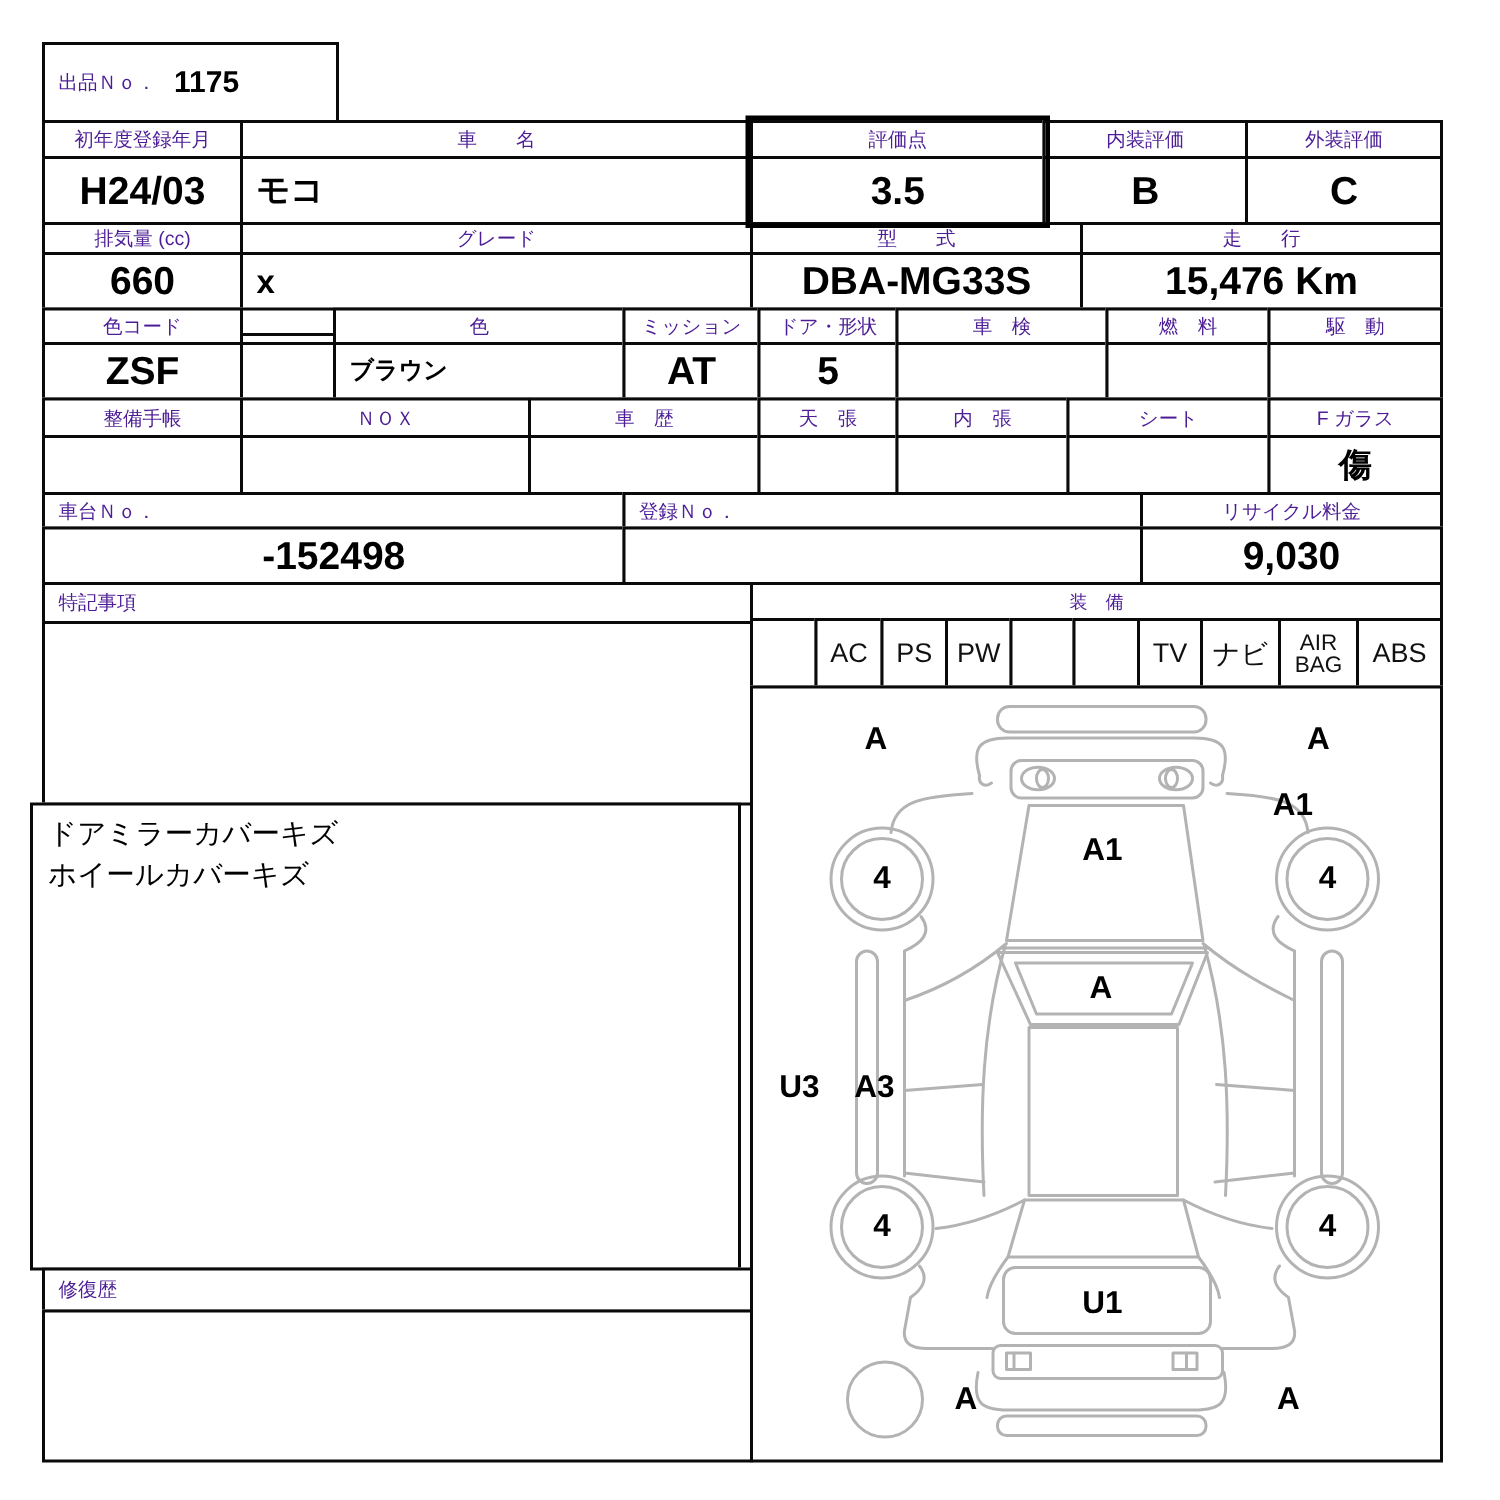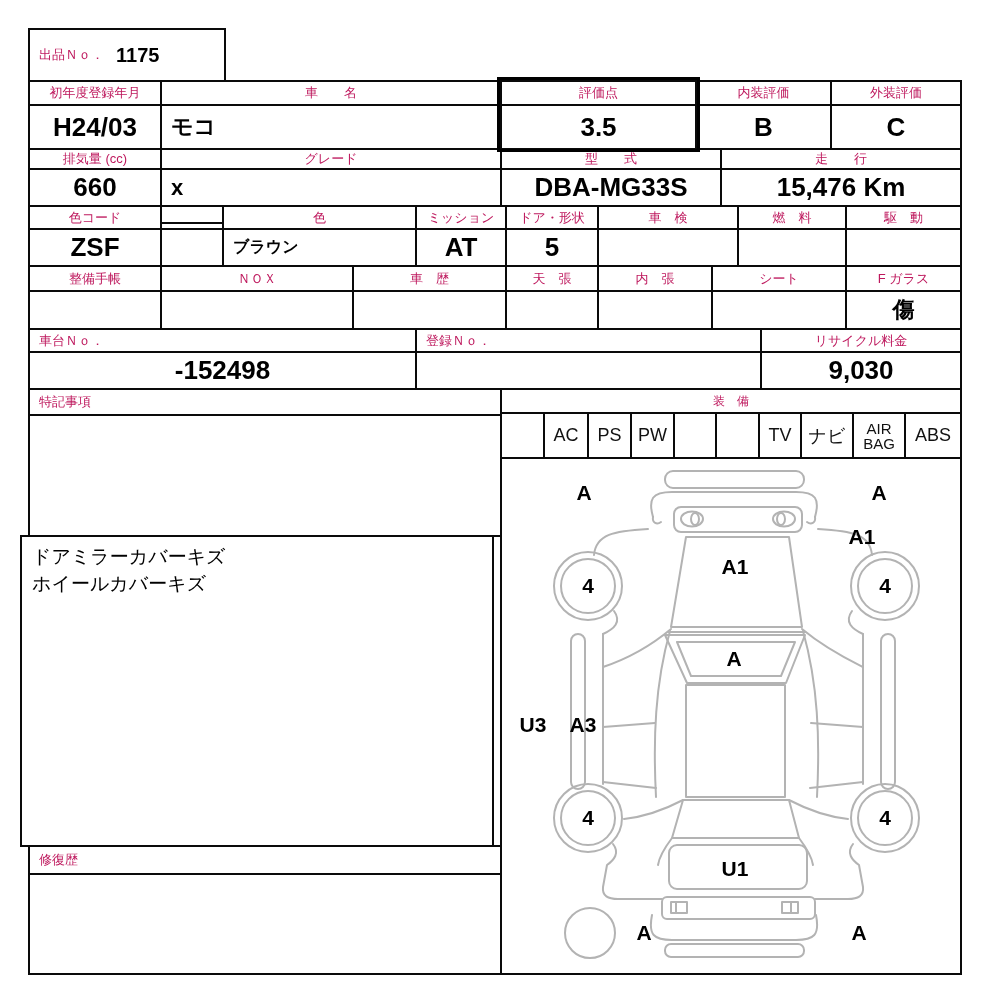--- a/index.html
+++ b/index.html
@@ -1,20 +1,20 @@
 <!DOCTYPE html>
 <html><head>
 <meta charset="utf-8">
 <style>
   html,body{margin:0;padding:0;background:#fff;}
   #sheet{position:relative;width:1000px;height:1000px;background:#ffffff;
          font-family:"Liberation Sans","DejaVu Sans",sans-serif;color:#000;overflow:hidden;}
   .cell{position:absolute;box-sizing:border-box;border:2px solid #0a0a0a;background:#fff;
         display:flex;align-items:center;justify-content:center;white-space:pre;}
-  .hdr{font-size:13px;color:#be185d;}
+  .hdr{font-size:13px;color:#4c1d95;}
   .val{font-weight:bold;font-size:26px;color:#000;}
   .left{justify-content:flex-start;padding-left:9px;}
   .mid{font-size:22px;}
   .sm{font-size:16px;}
   .eq{font-weight:normal;font-size:18px;color:#111;}
   .eq-wrap{white-space:normal;text-align:center;line-height:1.0;font-size:15px;}
   .thick{position:absolute;box-sizing:border-box;border:3px solid #000;pointer-events:none;z-index:5;}
   .notesbox{align-items:flex-start;justify-content:flex-start;flex-direction:column;
             padding:6px 10px;font-size:19px;line-height:27px;white-space:pre;}
   #diagram{position:absolute;left:500px;top:457px;width:462px;height:518px;box-sizing:border-box;

